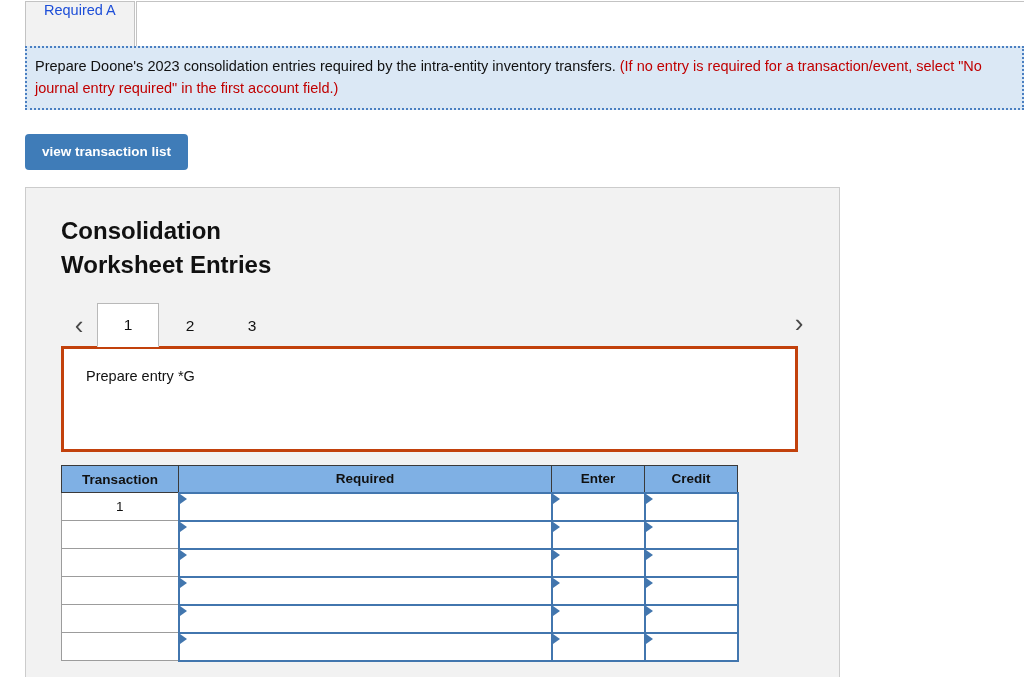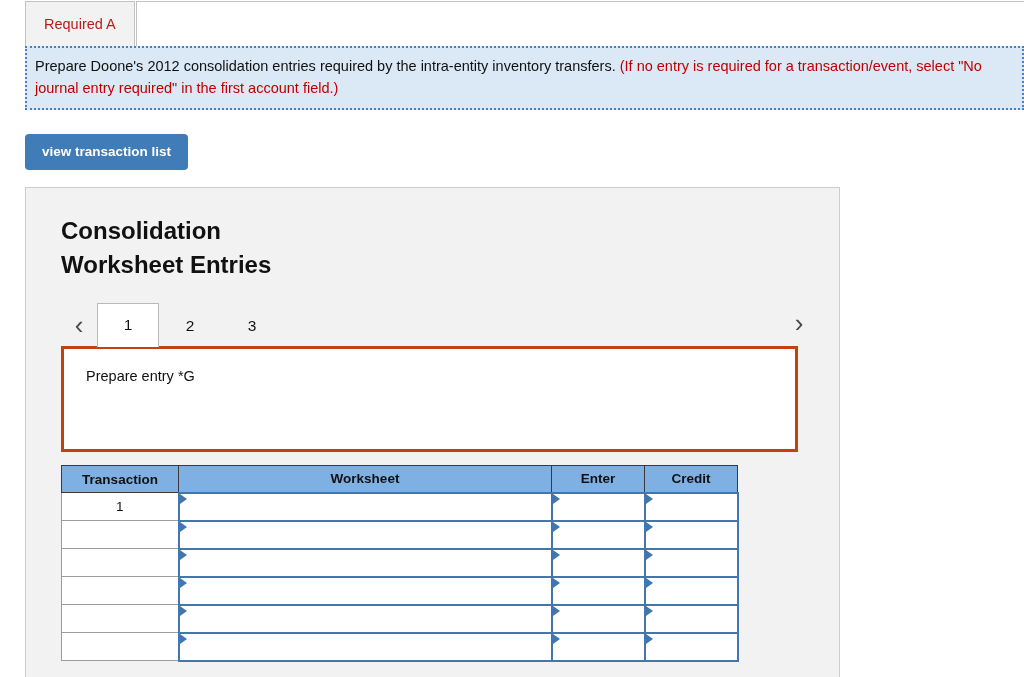--- a/index.html
+++ b/index.html
@@ -18,26 +18,26 @@
     position: relative;
     height: 46px;
     padding-left: 25px;
     display: flex;
     align-items: flex-end;
     background: #ffffff;
   }
   .tab {
     height: 45px;
     min-width: 108px;
-    padding: 7px 18px;
-    display: flex;
-    align-items: center;
+    padding: 0 18px;
+    display: flex;
+    align-items: flex-start;
     justify-content: center;
     font-size: 14.5px;
-    color: #b91c1c;
+    color: #1d4ed8;
     border: 1px solid #c3c3c3;
     border-bottom: none;
     background: #f2f2f2;
     position: relative;
     margin-right: 1px;
   }
   .tab.active {
     background: #ffffff;
     border-color: #c3c3c3;
     z-index: 3;
@@ -231,21 +231,21 @@
 <body>
 
 <div class="tab-strip">
   <div class="tab">
     <span>Required A</span>
   </div>
   <div class="tab filler"></div>
 </div>
 
 <div class="instruction">
-  <span>Prepare Doone's 2012 consolidation entries required by the intra-entity inventory transfers.</span>
+  <span>Prepare Doone's 2023 consolidation entries required by the intra-entity inventory transfers.</span>
   <span class="hint">(If no entry is required for a transaction/event, select "No journal entry required" in the first account field.)</span>
 </div>
 
 <div class="btn-wrap">
   <button class="btn-view">view transaction list</button>
 </div>
 
 <div class="card">
 
   <div class="card-title">Consolidation Worksheet Entries</div>
@@ -273,21 +273,21 @@
     <table class="jtable">
       <colgroup>
         <col class="col-txn">
           <col class="col-acct">
           <col class="col-debit">
           <col class="col-credit">
       </colgroup>
       <thead>
         <tr>
           <th>Transaction</th>
-          <th>Worksheet</th>
+          <th>Required</th>
           <th>Enter</th>
           <th>Credit</th>
         </tr>
       </thead>
       <tbody>
 
         <tr>
           <td class="txn-cell">1</td>
           <td class="input-cell">
             <span class="marker"></span>

